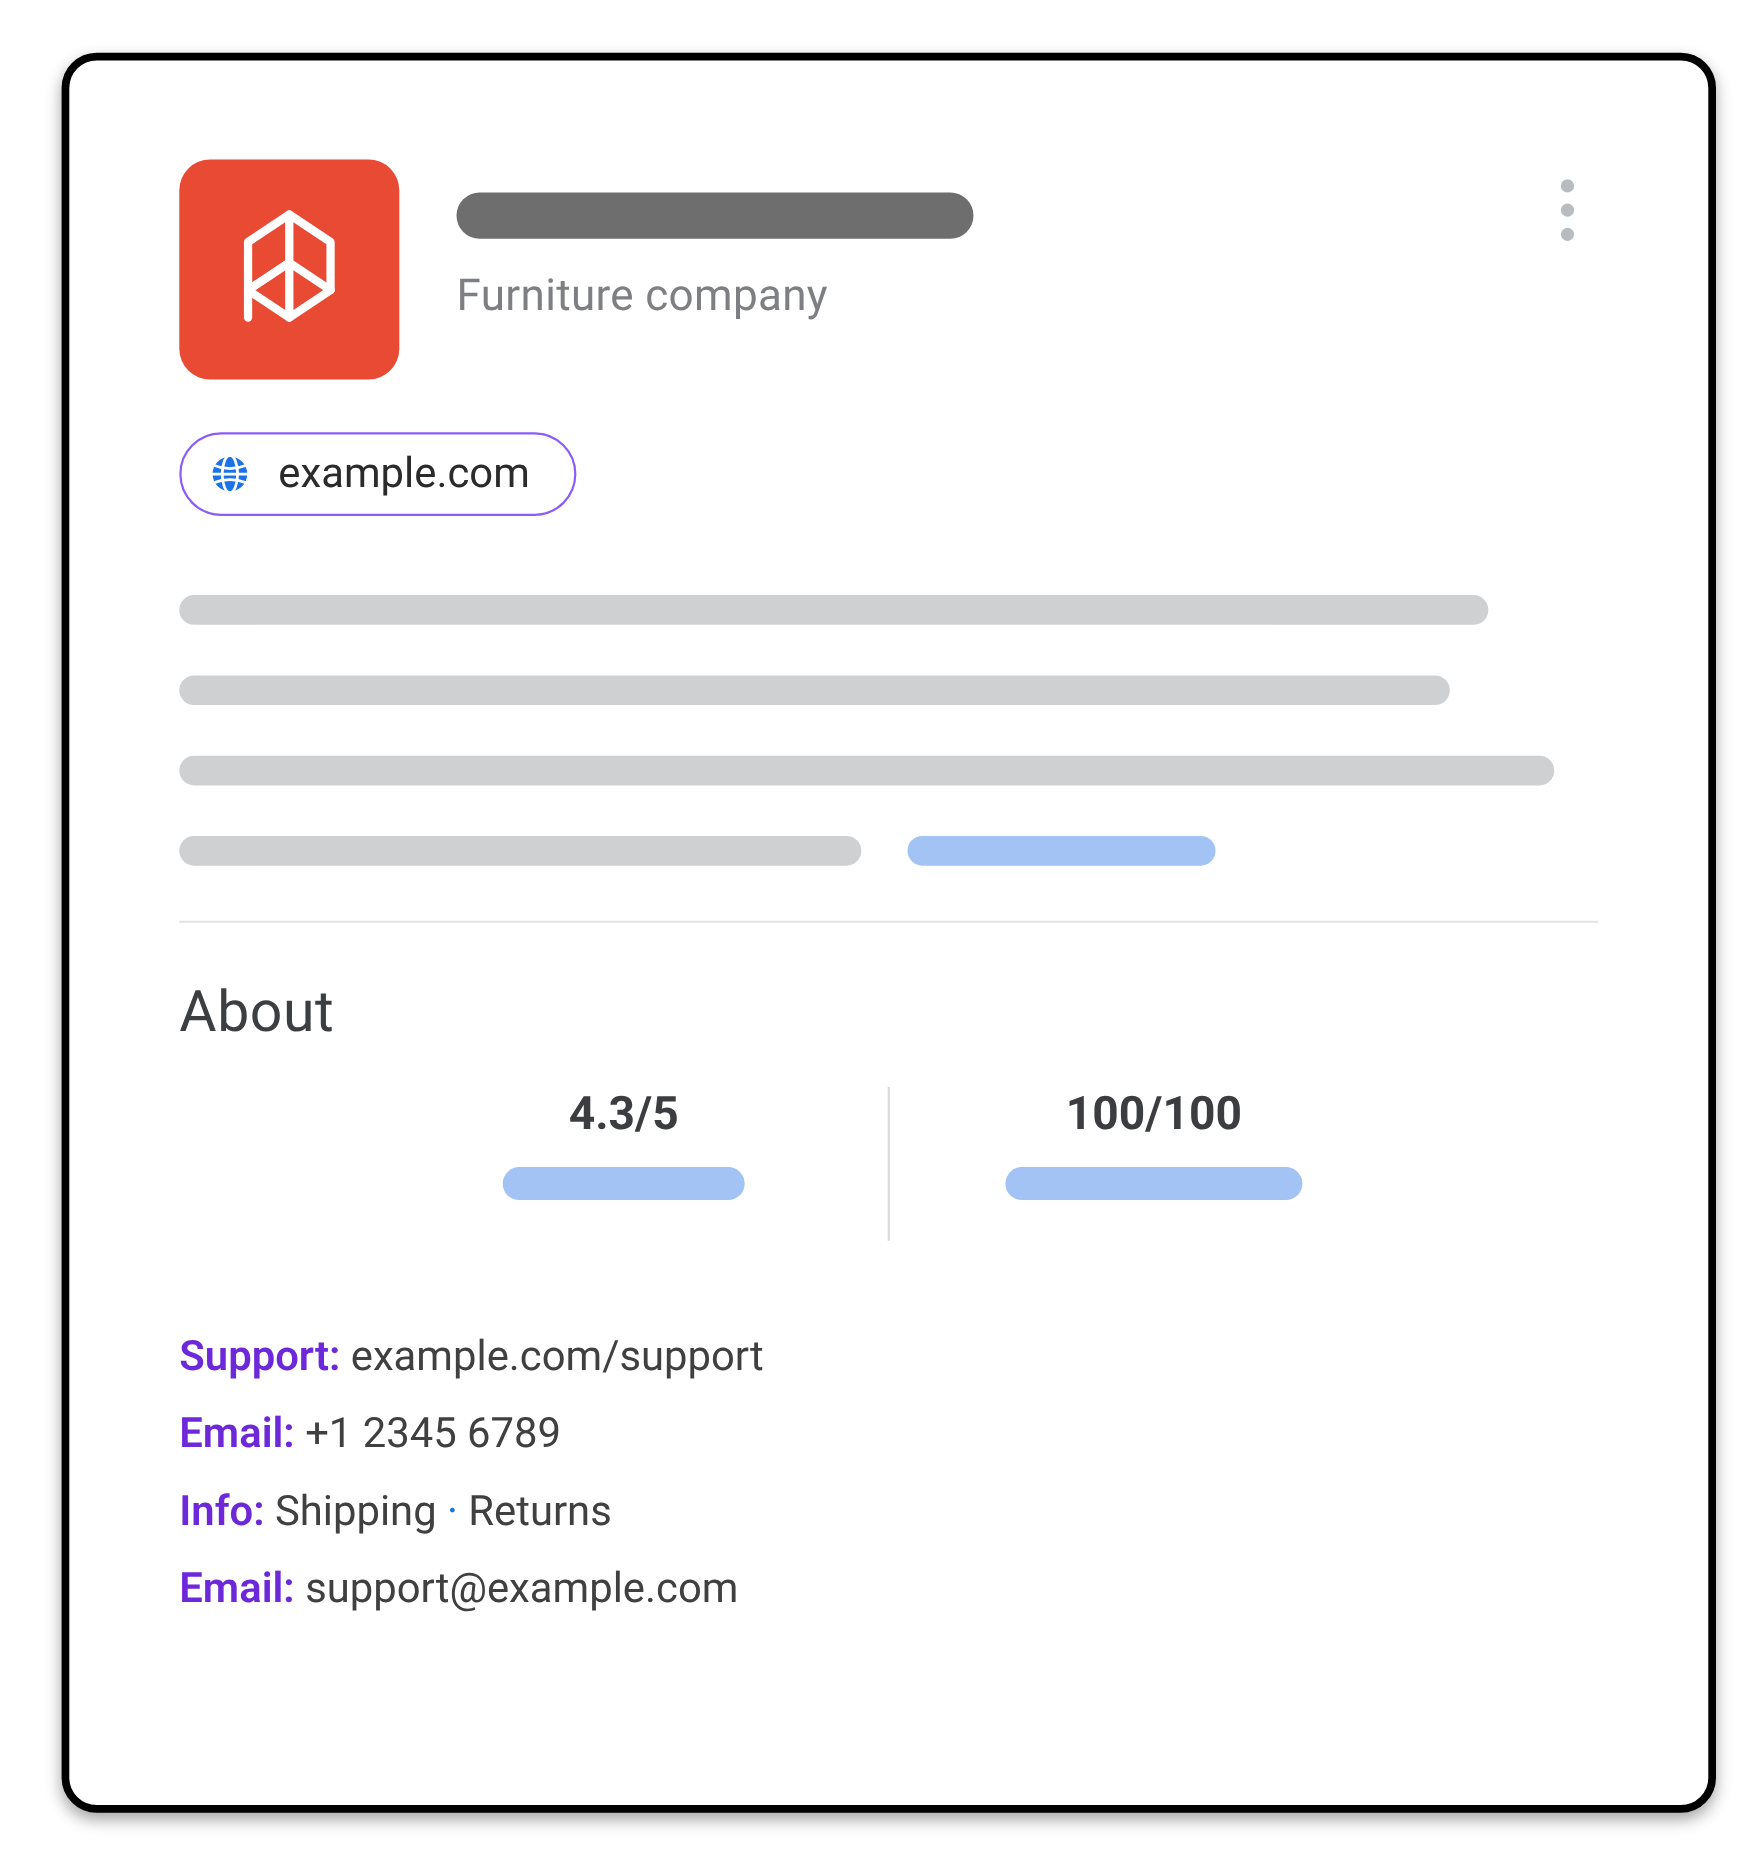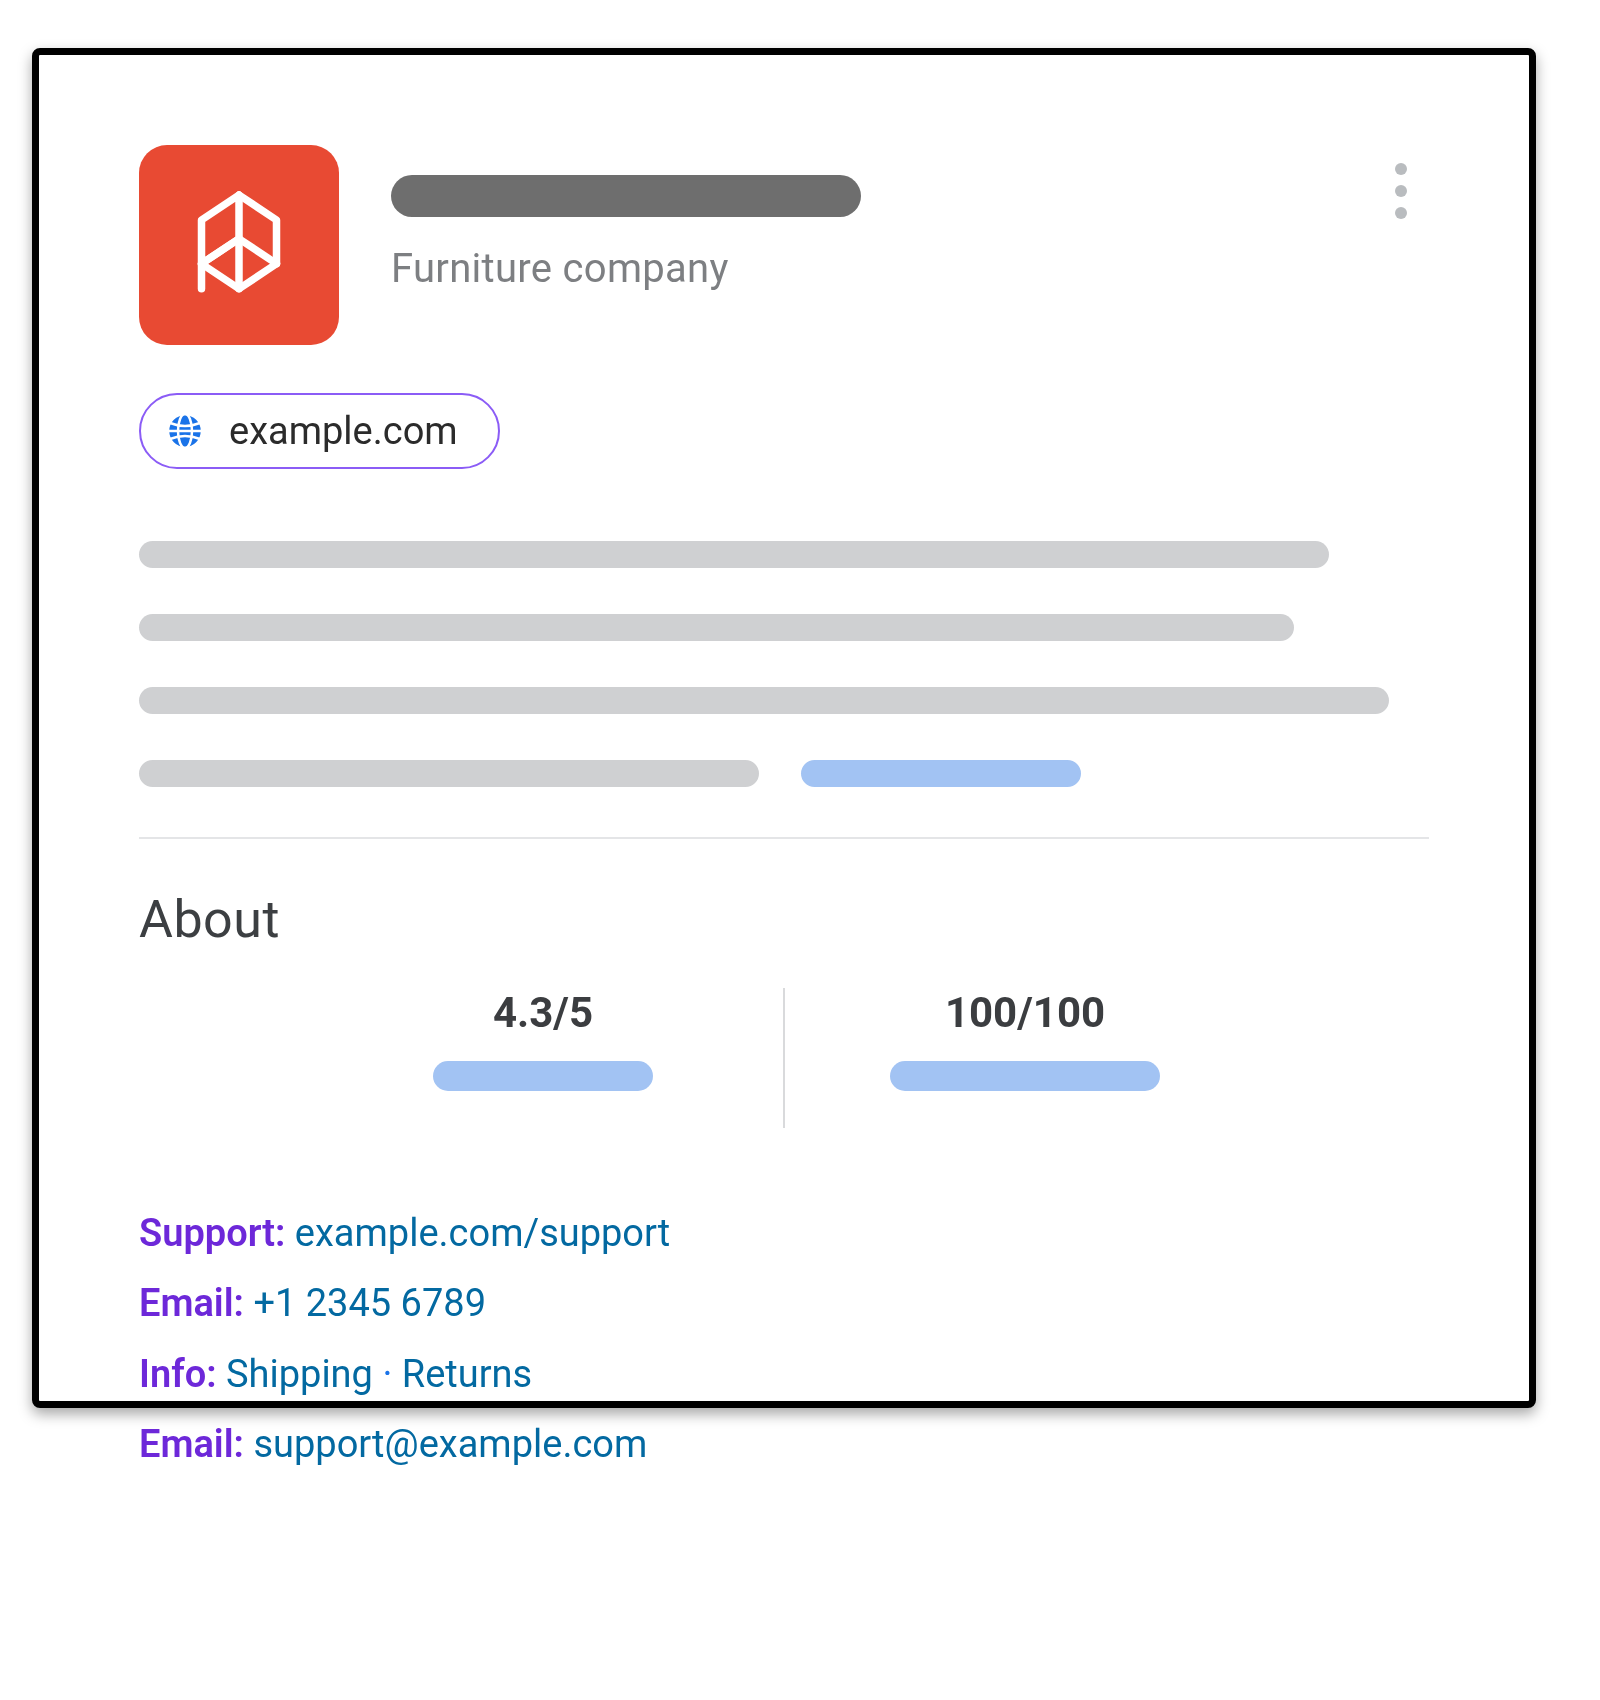--- a/index.html
+++ b/index.html
@@ -4,26 +4,26 @@
 <style>
   * { box-sizing: border-box; margin: 0; padding: 0; }
   html, body {
     width: 1600px;
     height: 1700px;
     background: #ffffff;
     font-family: -apple-system, BlinkMacSystemFont, "Segoe UI", Roboto, Arial, sans-serif;
   }
   .card {
     position: relative;
-    margin: 48px 32px;
+    margin: 48px 56px;
     width: 1504px;
-    height: 1360px;
+    height: 1600px;
     background: #fff;
     border: 7px solid #000;
-    border-radius: 8px;
+    border-radius: 32px;
     padding: 90px 100px 60px 100px;
     box-shadow: 0 6px 14px rgba(0,0,0,0.35), 0 0 0 1px #fff inset;
   }
 
   .header-row {
     display: flex;
     align-items: flex-start;
     position: relative;
   }
 
@@ -158,21 +158,21 @@
   }
 
   .support-block {
     margin-top: 50px;
     font-size: 38px;
     line-height: 1.85;
     color: #1c1c1c;
   }
   .support-block .lbl { font-weight: 600; color:#6d28d9; }
   .support-block a {
-    color: #0369a1;
+    color: #404040;
     text-decoration: none;
   }
   .dot { color:#1a73e8; }
 </style>
 </head>
 <body>
 
 <div class="card">
 
   <div class="header-row">

